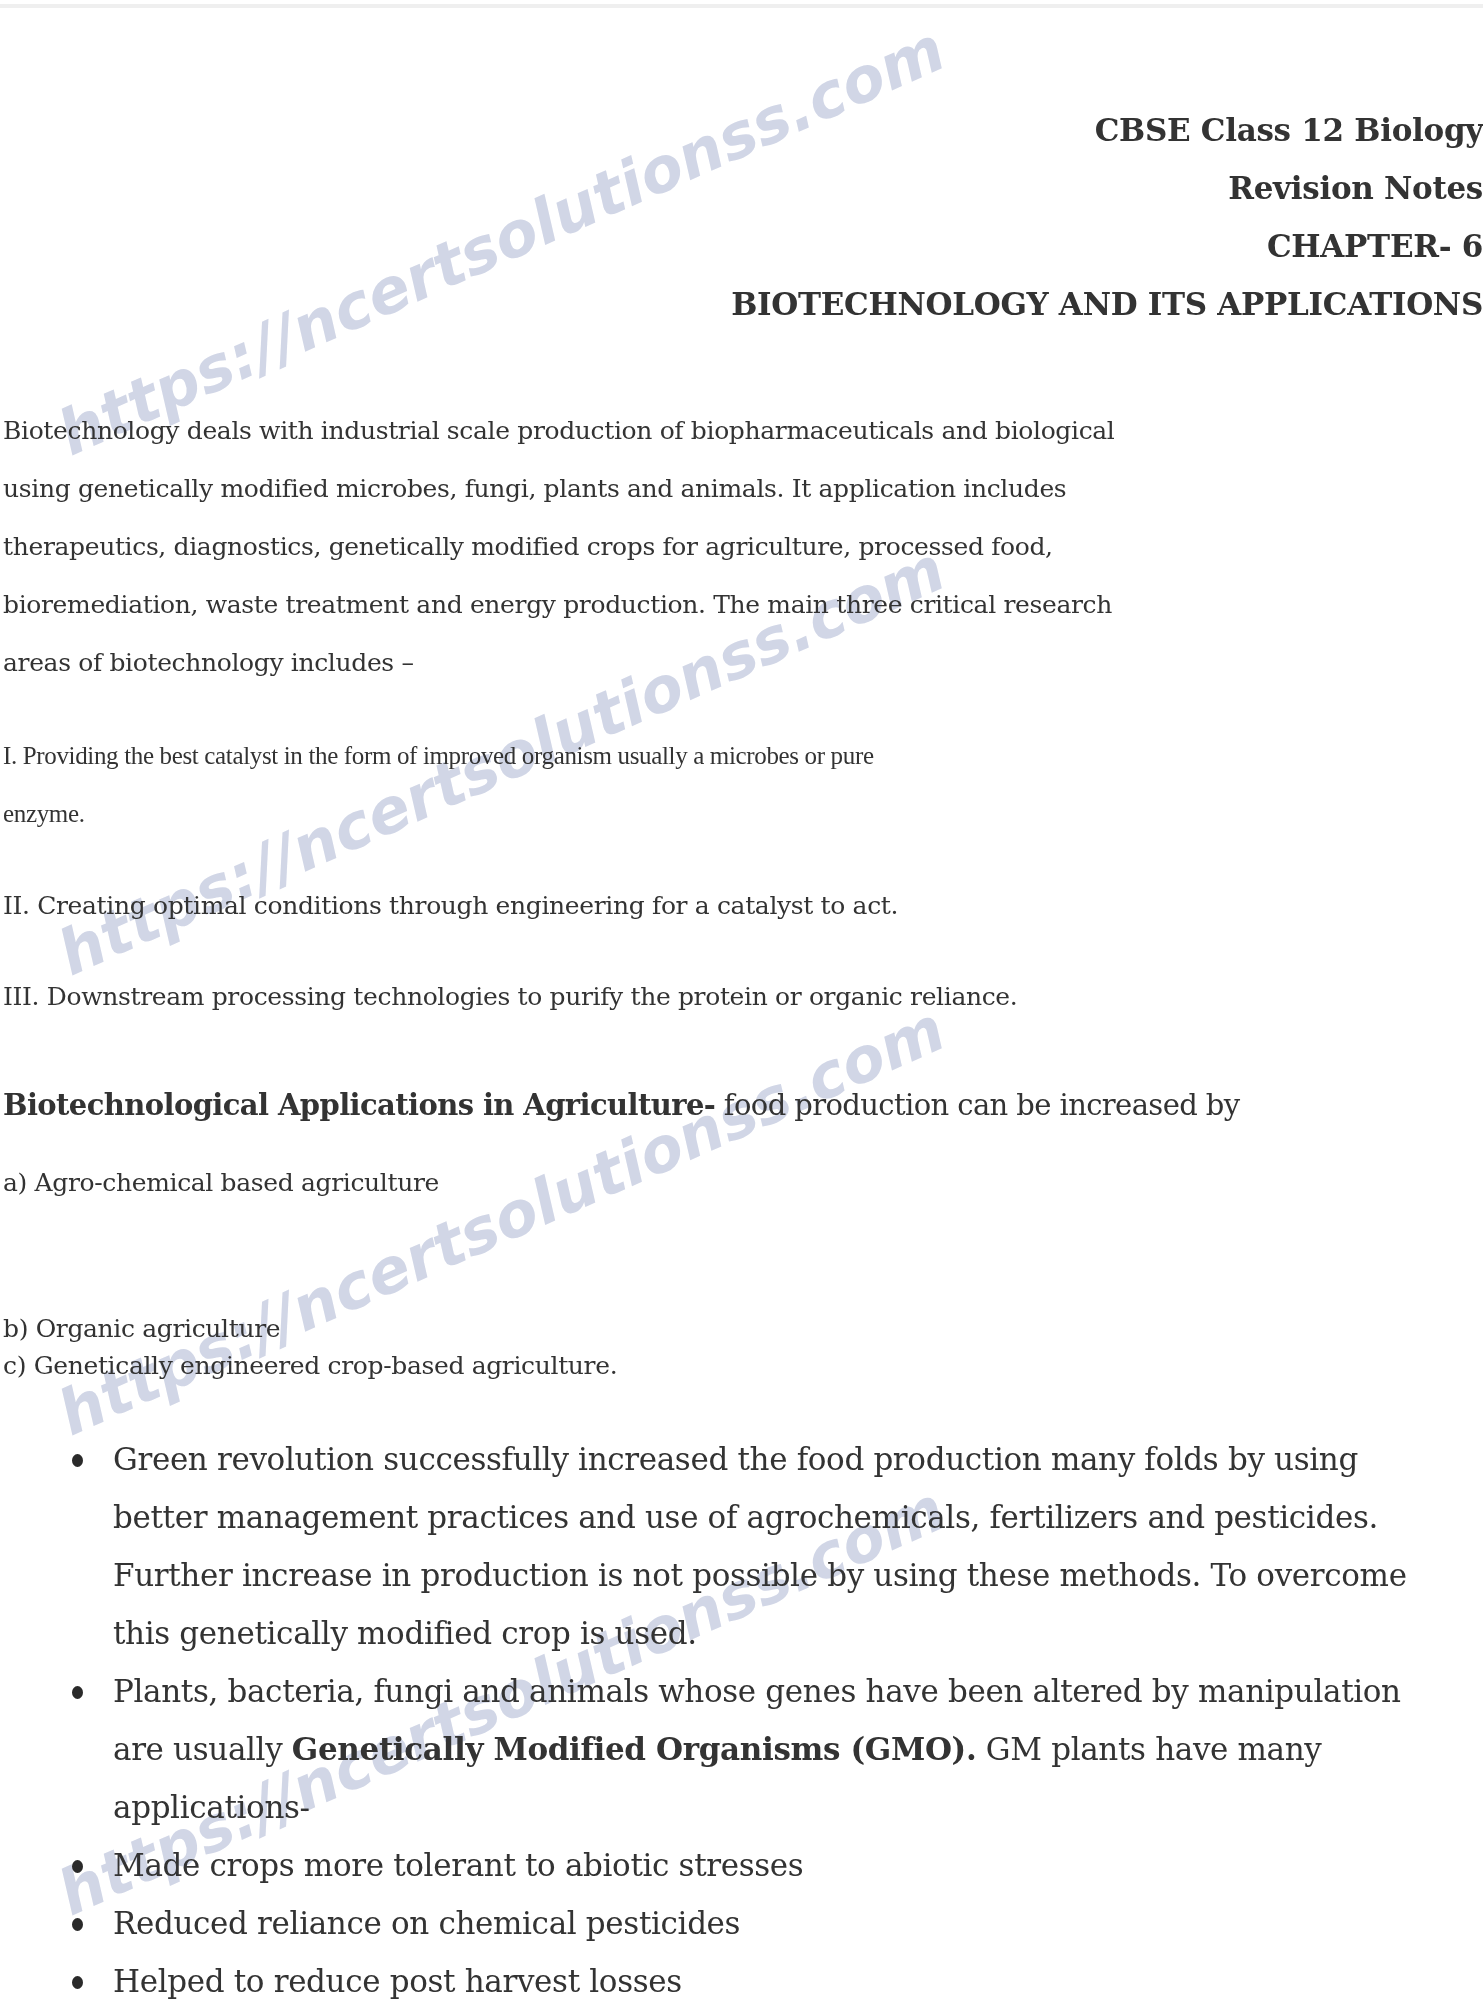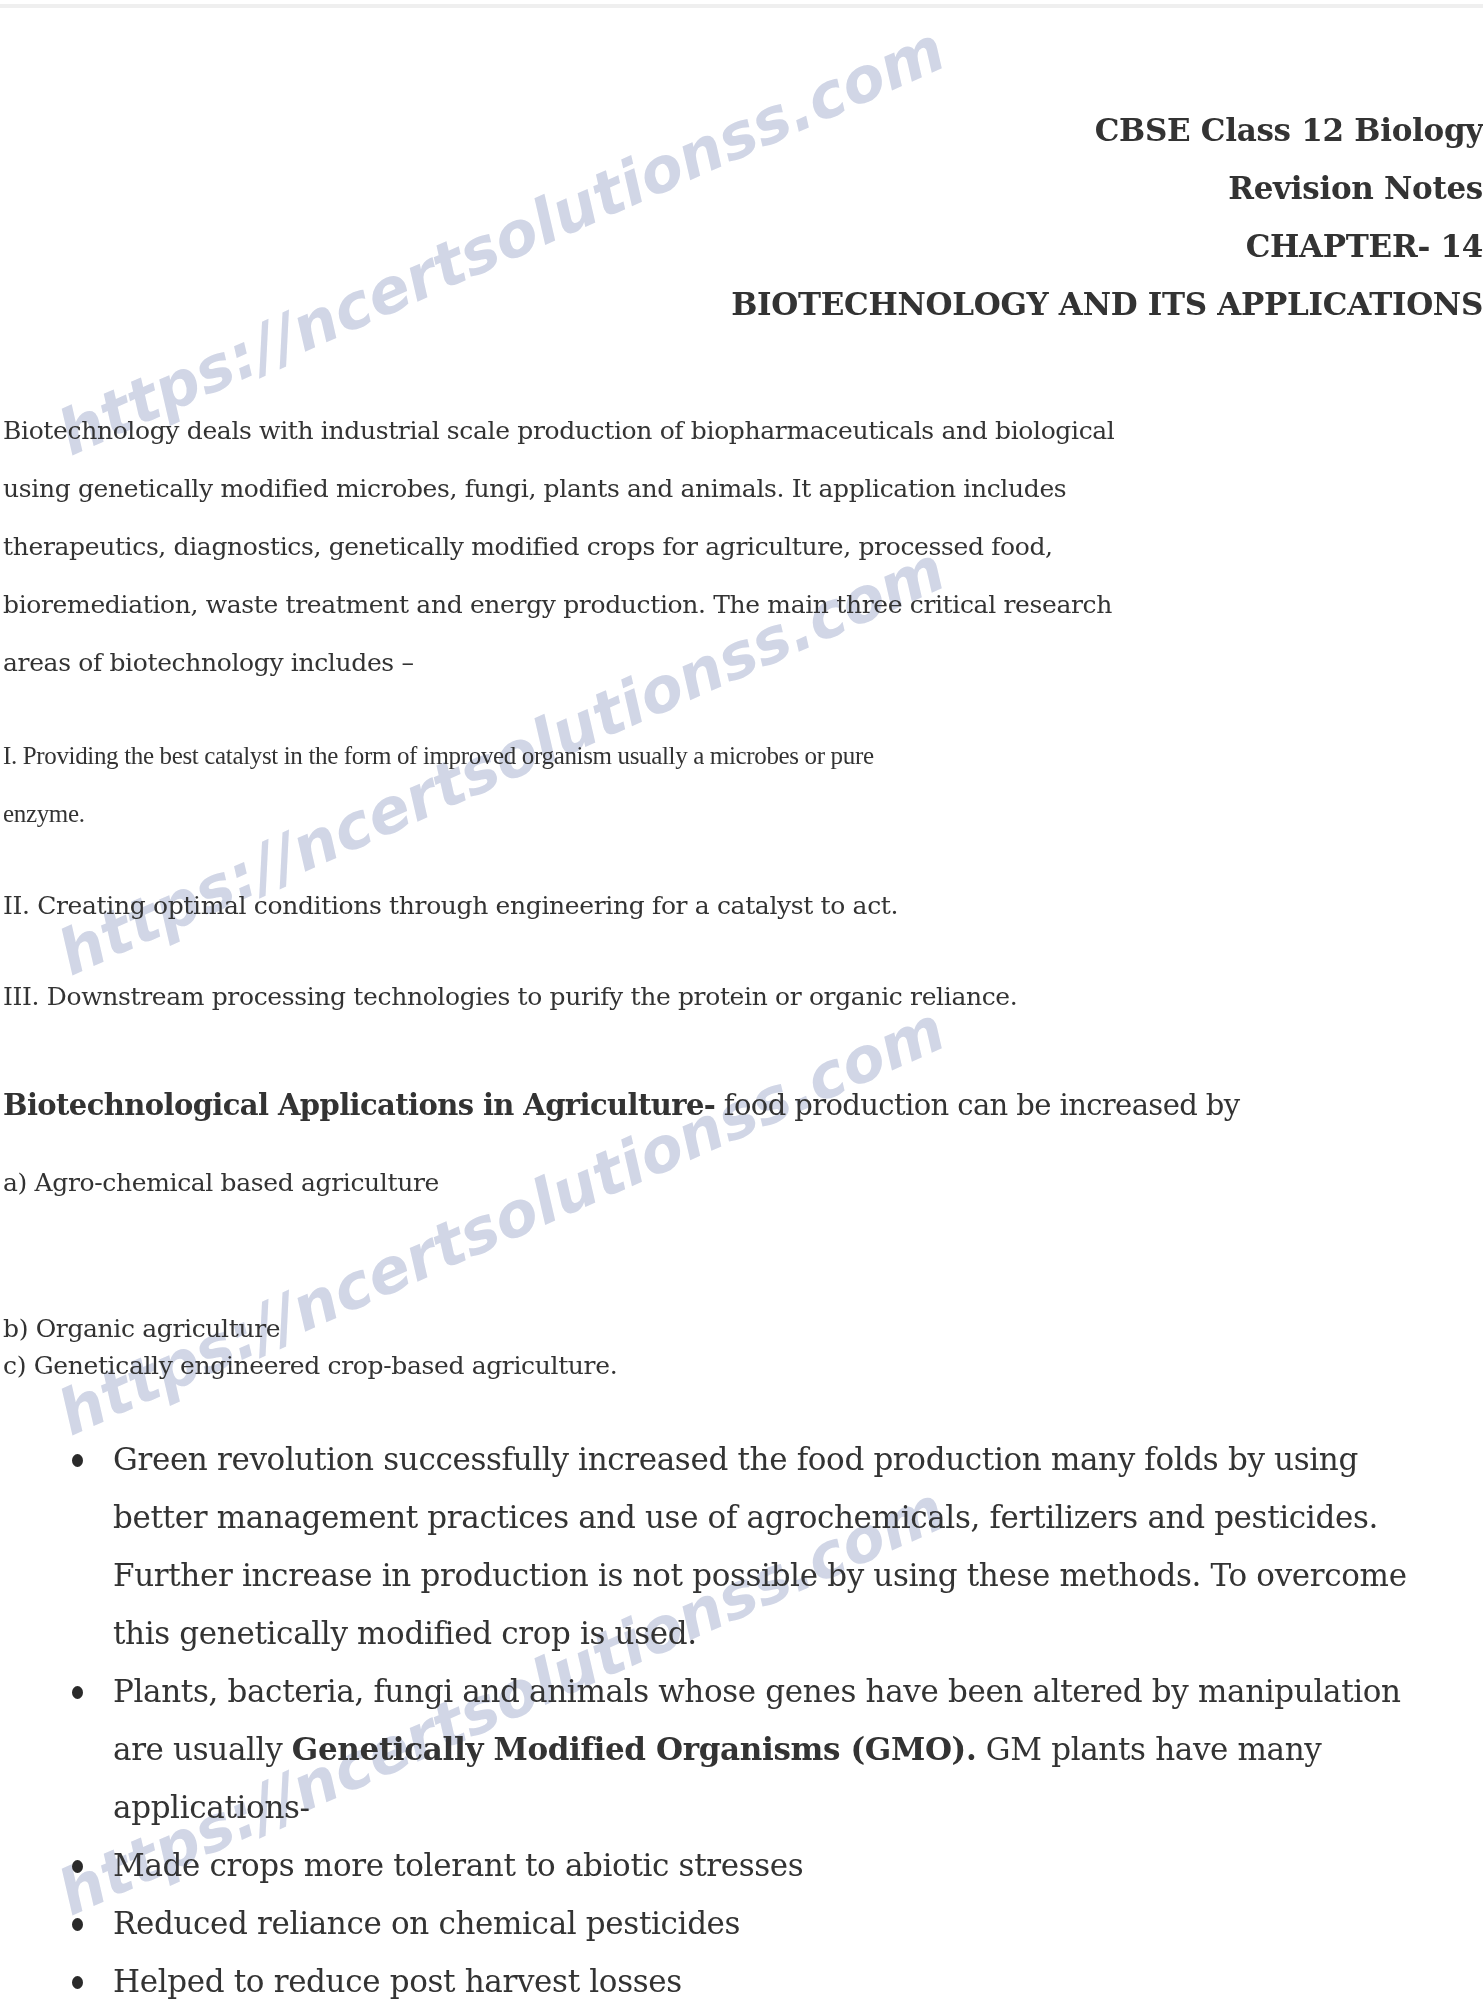--- a/index.html
+++ b/index.html
@@ -110,21 +110,21 @@
 <div class="watermark" style="left:62px; top:400px;">https://ncertsolutionss.com</div>
 <div class="watermark" style="left:62px; top:920px;">https://ncertsolutionss.com</div>
 <div class="watermark" style="left:62px; top:1380px;">https://ncertsolutionss.com</div>
 <div class="watermark" style="left:62px; top:1860px;">https://ncertsolutionss.com</div>
 
 <div class="doc">
 
   <div class="title-block">
     <span class="title-line">CBSE Class 12 Biology</span>
     <span class="title-line">Revision Notes</span>
-    <span class="title-line">CHAPTER- 14</span>
+    <span class="title-line">CHAPTER- 6</span>
     <span class="title-line">BIOTECHNOLOGY AND ITS APPLICATIONS</span>
   </div>
 
   <p class="para" style="top:402px;">
     <span class="line">Biotechnology deals with industrial scale production of biopharmaceuticals and biological</span>
     <span class="line">using genetically modified microbes, fungi, plants and animals. It application includes</span>
     <span class="line">therapeutics, diagnostics, genetically modified crops for agriculture, processed food,</span>
     <span class="line">bioremediation, waste treatment and energy production. The main three critical research</span>
     <span class="line">areas of biotechnology includes –</span>
   </p>

